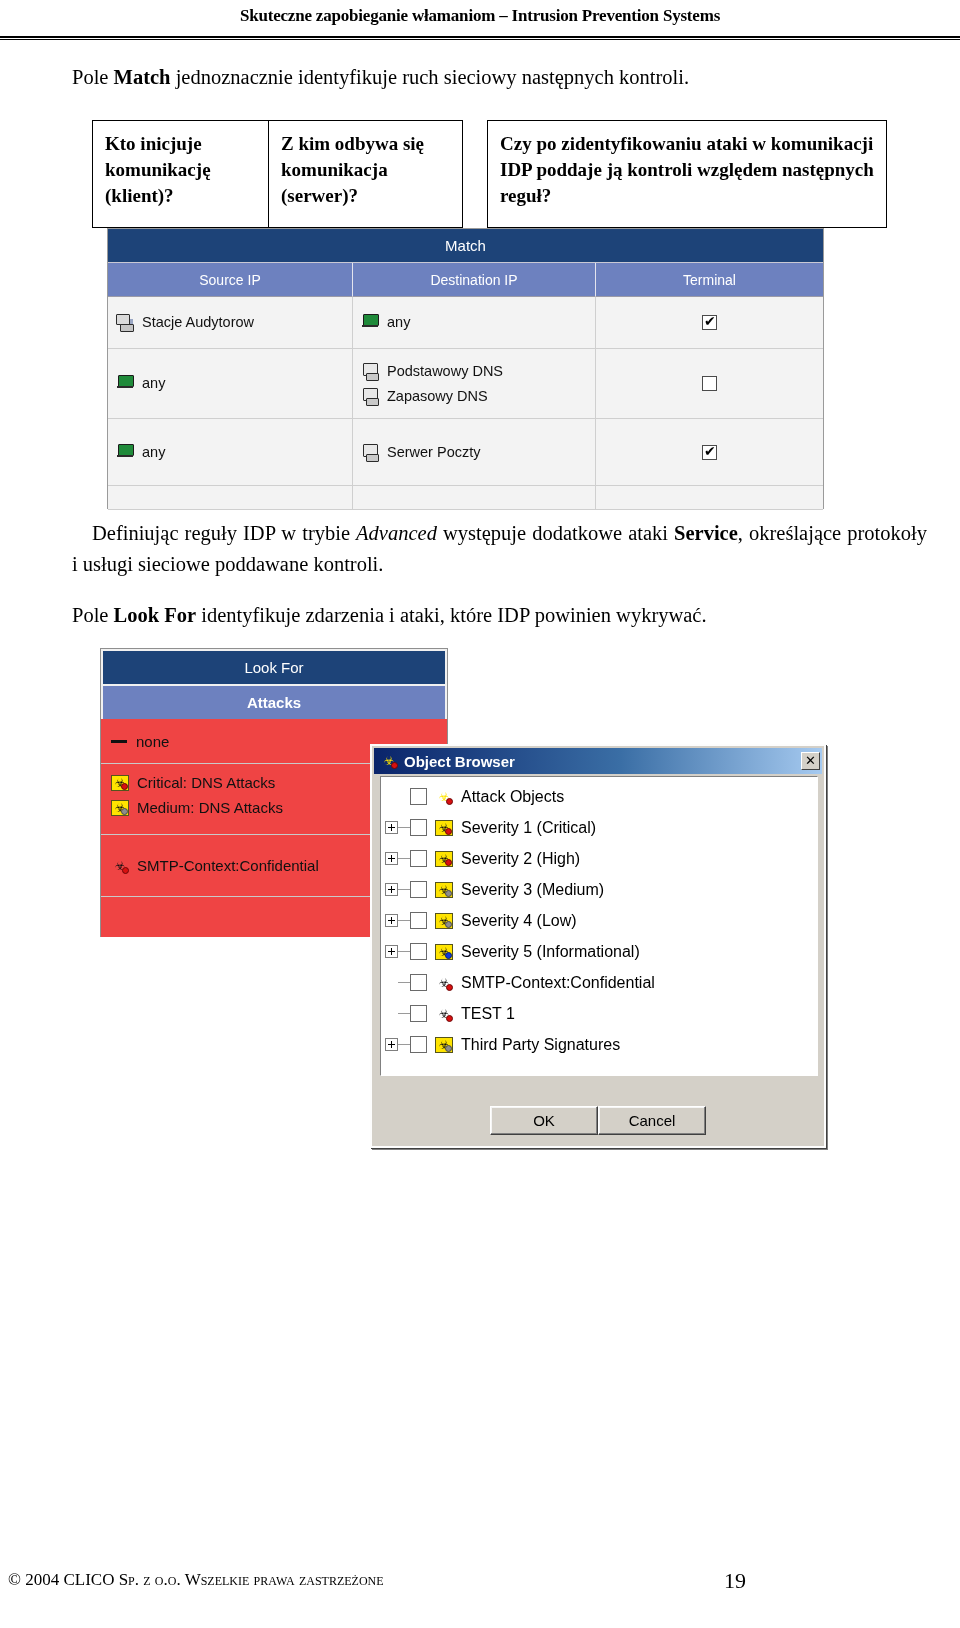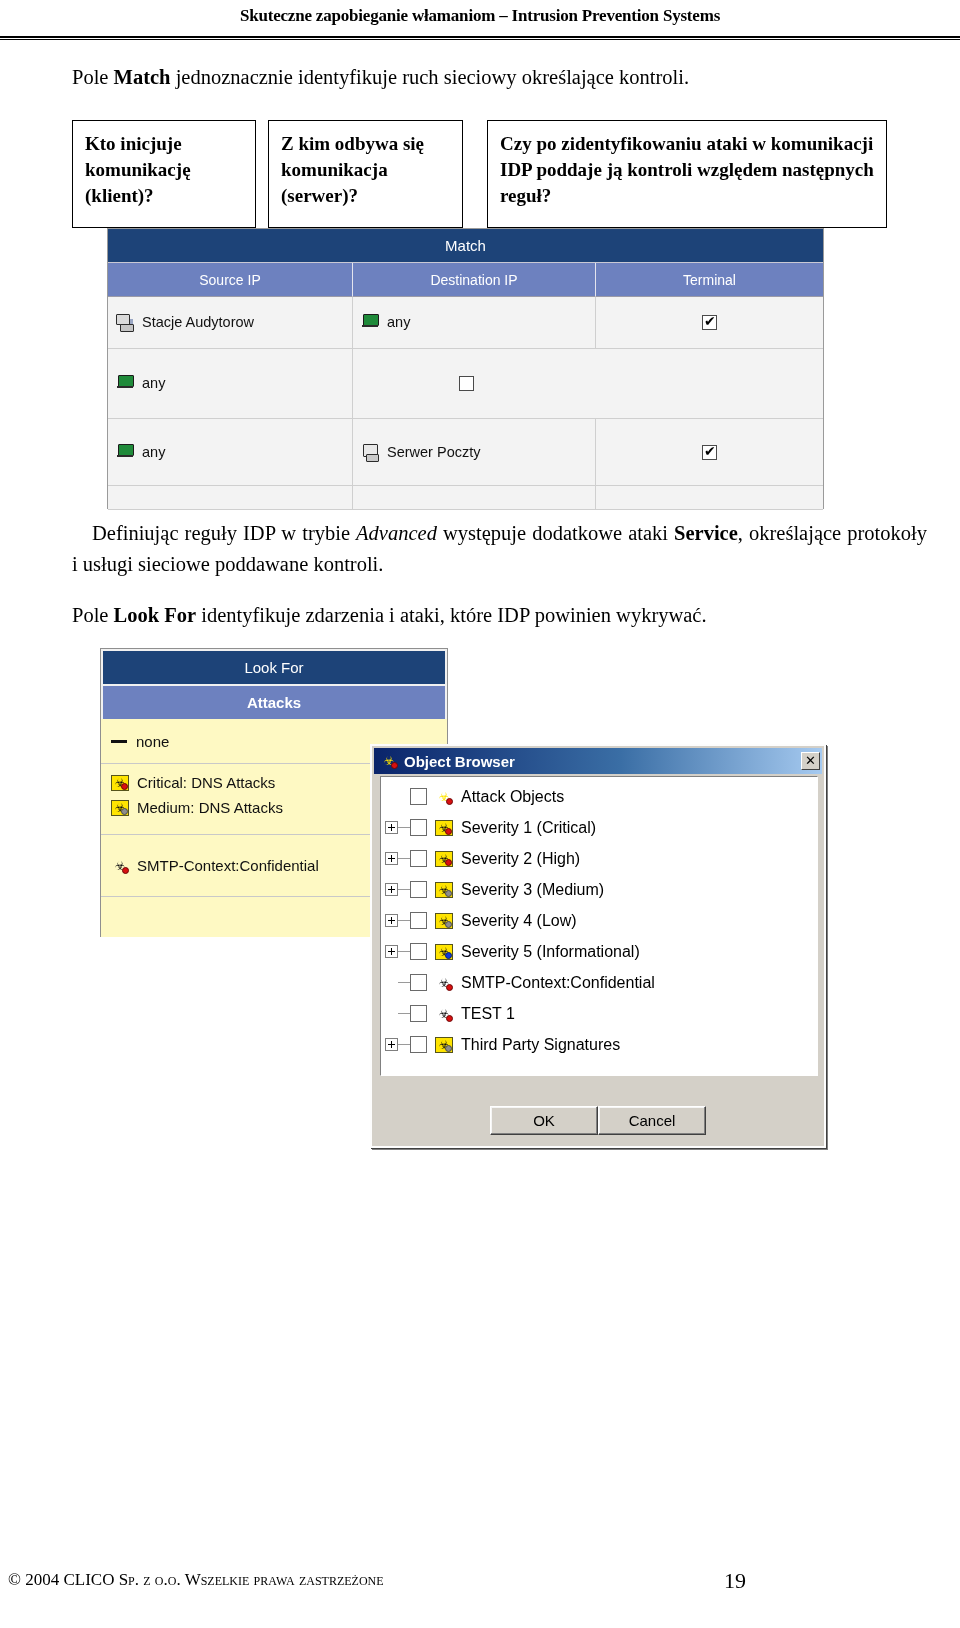--- a/index.html
+++ b/index.html
@@ -38,21 +38,21 @@
   #p-match { left:72px; top:62px; width:830px; text-align:left; }
   #p-advanced { left:72px; top:518px; width:855px; text-indent:20px; }
   #p-lookfor { left:72px; top:600px; width:855px; text-align:left; }
 
   
   .callout {
     position:absolute; background:#fff; border:1.5px solid #000;
     font-family:"Liberation Serif", serif; font-weight:bold;
     font-size:19px; line-height:26px; padding:10px 10px 8px 12px;
   }
-  #callout-1 { left:72px;  top:120px; width:184px; height:108px; }
+  #callout-1 { left:92px;  top:120px; width:184px; height:108px; }
   #callout-2 { left:268px; top:120px; width:195px; height:108px; }
   #callout-3 { left:487px; top:120px; width:400px; height:108px; }
 
   
   #leaders { position:absolute; left:0; top:0; width:960px; height:540px; pointer-events:none; }
 
   
   #match-shot {
     position:absolute; left:107px; top:228px; width:717px; height:281px;
     background:#f1f1f1; border:1px solid #9a9a9a;
@@ -133,21 +133,21 @@
     font-family:"Liberation Sans", sans-serif;
   }
   #lf-title {
     height:33px; margin:2px; background:#1d4378; color:#fff;
     display:flex; align-items:center; justify-content:center; font-size:15px;
   }
   #lf-sub {
     height:33px; margin:0 2px; background:#6d81bf; color:#fff;
     display:flex; align-items:center; justify-content:center; font-size:15px;font-weight:bold;
   }
-  .lf-group { border-bottom:1px solid #c9c9c9; padding:6px 10px; background:#fef9c3; }
+  .lf-group { border-bottom:1px solid #c9c9c9; padding:6px 10px; background:#ef4444; }
   .lf-item { display:flex; align-items:center; gap:8px; font-size:15px; color:#111; line-height:25px; }
   .lf-dash { width:17px; height:17px; position:relative; flex:0 0 auto; }
   .lf-dash::after { content:""; position:absolute; left:0; top:7px; width:16px; height:3px; background:#111; }
 
   
   .ico-att { width:18px; height:16px; position:relative; flex:0 0 auto; }
   .ico-att.boxed {
     background:#ffe400; border:1.5px solid #55541c;
   }
   .ico-att .bug {
@@ -229,21 +229,21 @@
   }
 </style>
 </head>
 <body>
 
 <div id="runhead">
   <span class="rh-text">Skuteczne zapobieganie włamaniom – Intrusion Prevention Systems</span>
 </div>
 <div id="rule"></div>
 
-<div class="para" id="p-match"><span>Pole </span><b>Match</b><span> jednoznacznie identyfikuje ruch sieciowy określające kontroli.</span></div>
+<div class="para" id="p-match"><span>Pole </span><b>Match</b><span> jednoznacznie identyfikuje ruch sieciowy następnych kontroli.</span></div>
 
 <div class="callout" id="callout-1">
   <span>Kto inicjuje komunikację (klient)?</span>
 </div>
 <div class="callout" id="callout-2">
   <span>Z kim odbywa się komunikacja (serwer)?</span>
 </div>
 <div class="callout" id="callout-3">
   <span>Czy po zidentyfikowaniu ataki w komunikacji IDP poddaje ją kontroli względem następnych reguł?</span>
 </div>
@@ -287,20 +287,30 @@
     </div>
   </div>
 
   <div class="mrow r2">
     <div class="mcell c-src">
       <div class="entry">
         <span class="ico ico-net"></span>
         <span>any</span>
       </div>
     </div>
+    <div class="mcell c-dst">
+      <div class="entry">
+        <span class="ico ico-host"></span>
+        <span>Podstawowy DNS</span>
+      </div>
+      <div class="entry">
+        <span class="ico ico-host"></span>
+        <span>Zapasowy DNS</span>
+      </div>
+    </div>
     <div class="mcell c-term">
       <span class="cbx"></span>
     </div>
   </div>
 
   <div class="mrow r3">
     <div class="mcell c-src">
       <div class="entry">
         <span class="ico ico-net"></span>
         <span>any</span>

